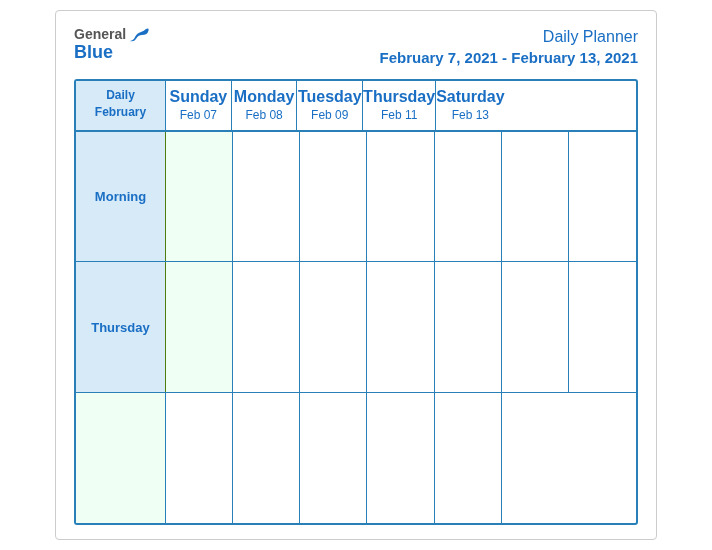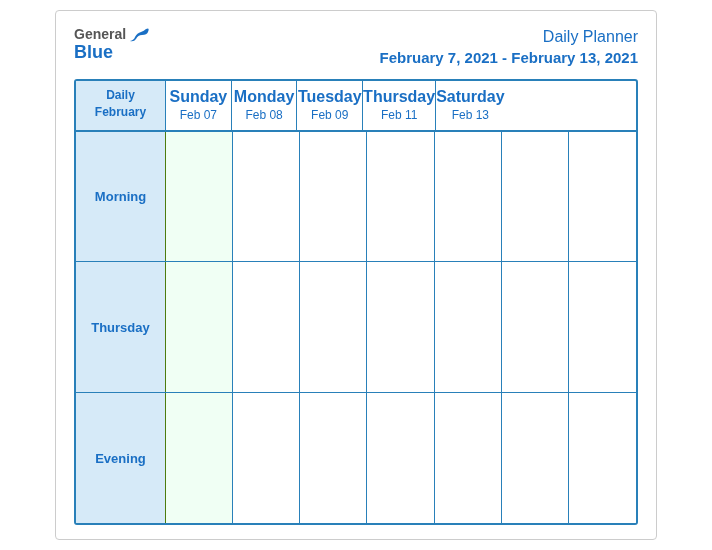--- a/index.html
+++ b/index.html
@@ -219,21 +219,20 @@
         <div class="calendar-cell cell-green"></div>
         <div class="calendar-cell"></div>
         <div class="calendar-cell"></div>
         <div class="calendar-cell"></div>
         <div class="calendar-cell"></div>
         <div class="calendar-cell"></div>
         <div class="calendar-cell"></div>
       </div>
 
       <div class="calendar-row">
-        <div class="row-label">Evening</div>
         <div class="calendar-cell cell-green"></div>
         <div class="calendar-cell"></div>
         <div class="calendar-cell"></div>
         <div class="calendar-cell"></div>
         <div class="calendar-cell"></div>
         <div class="calendar-cell"></div>
         <div class="calendar-cell"></div>
       </div>
     </div>
   </div>

